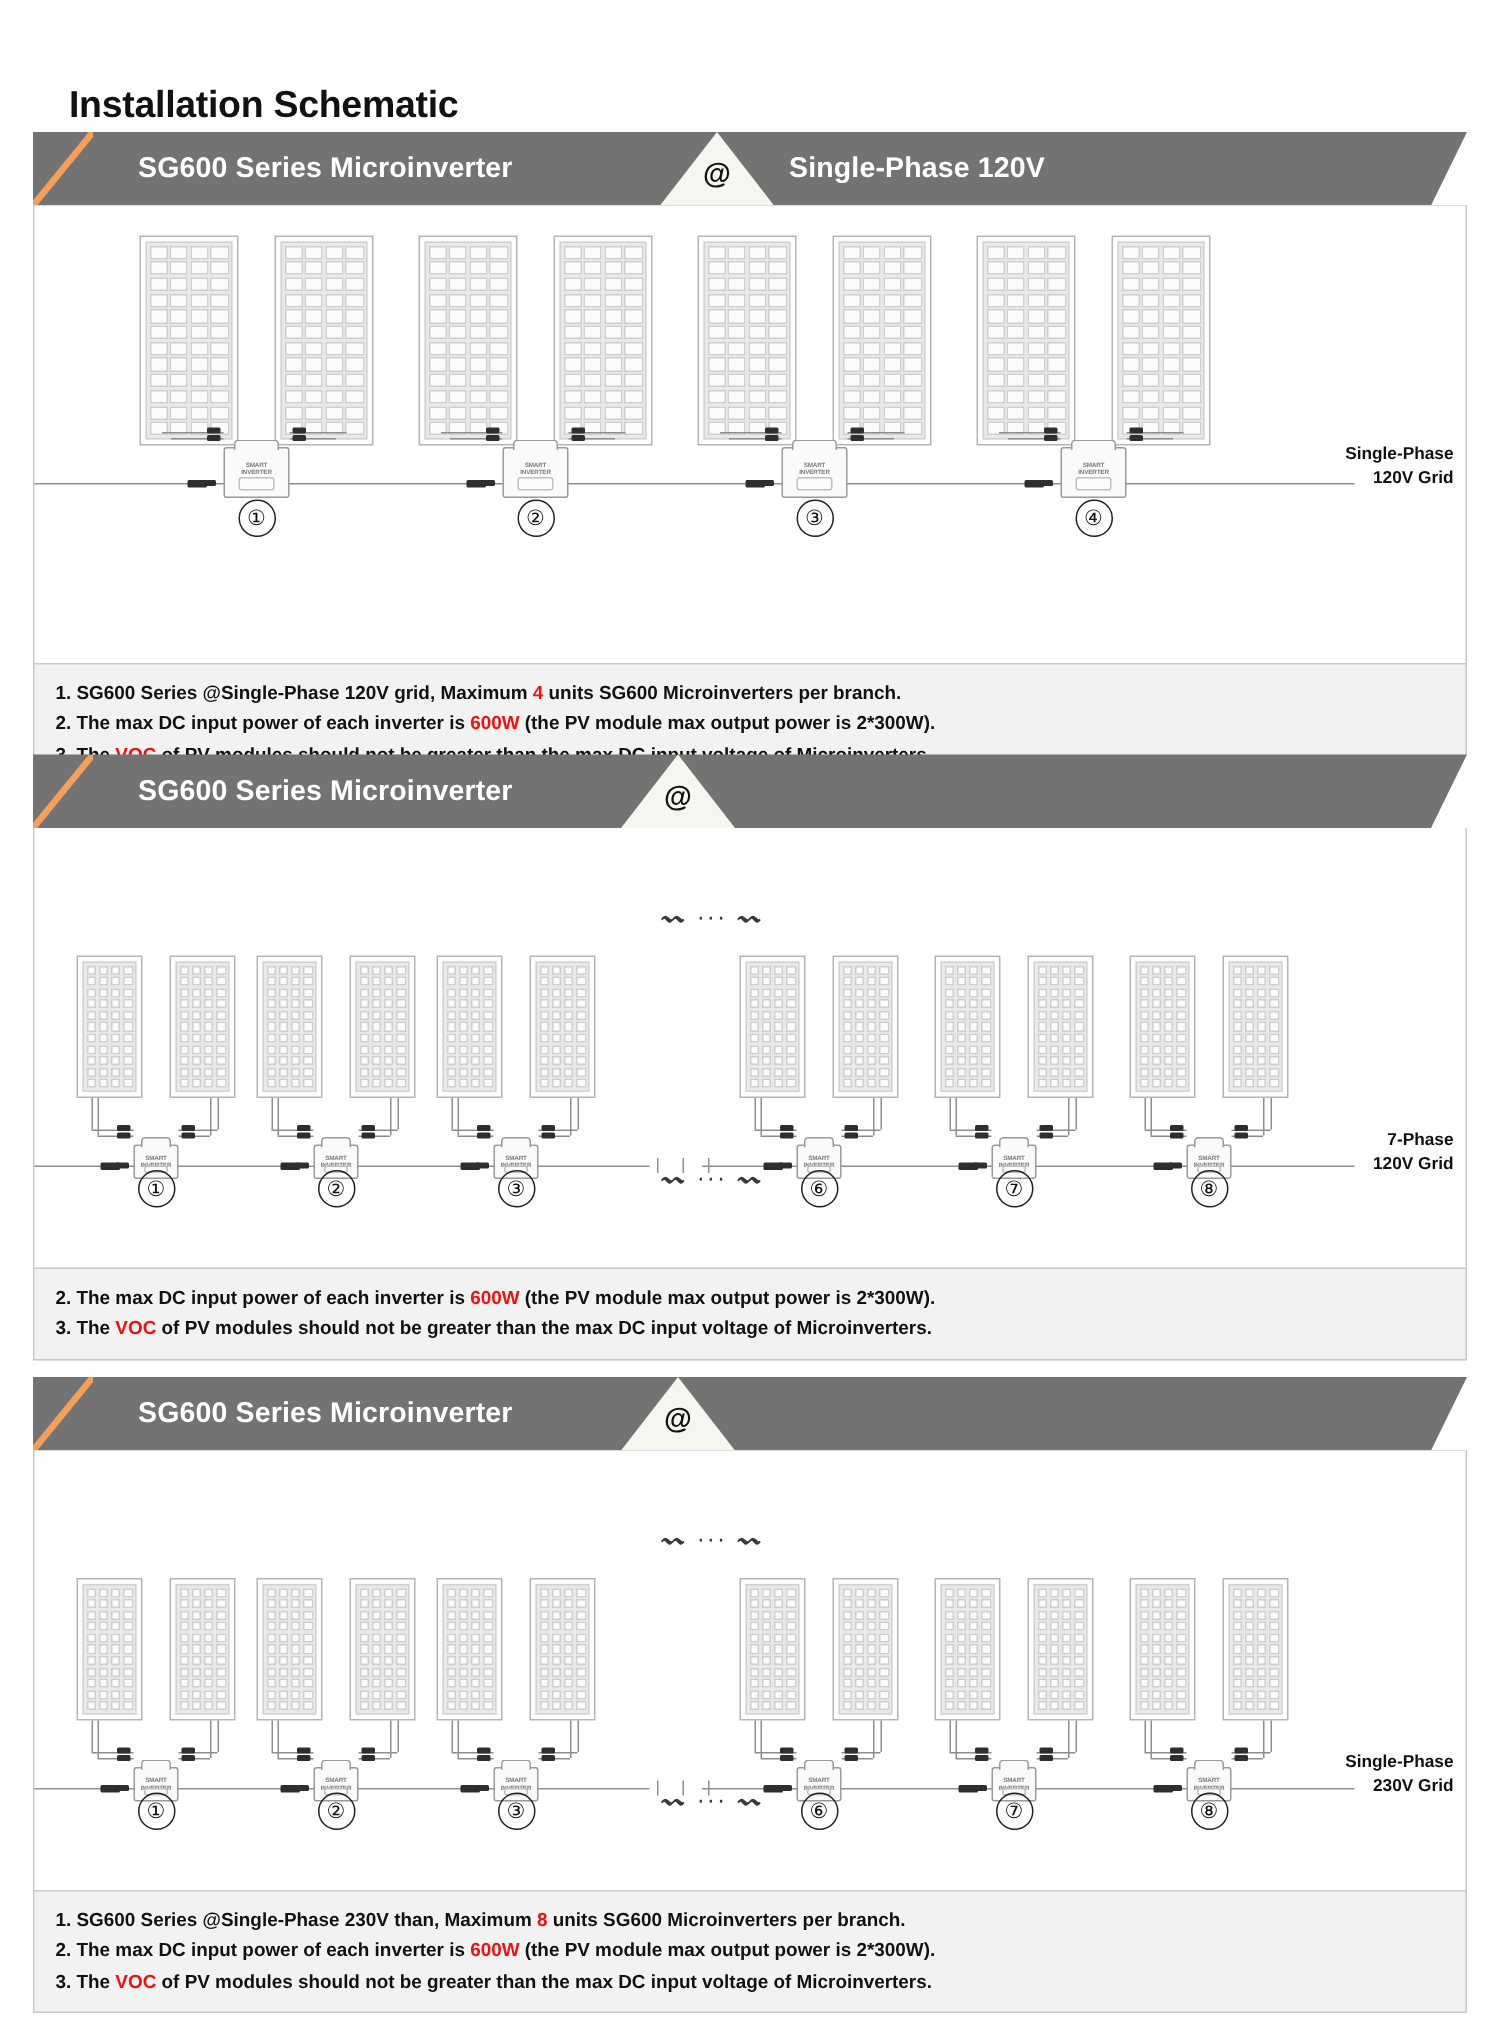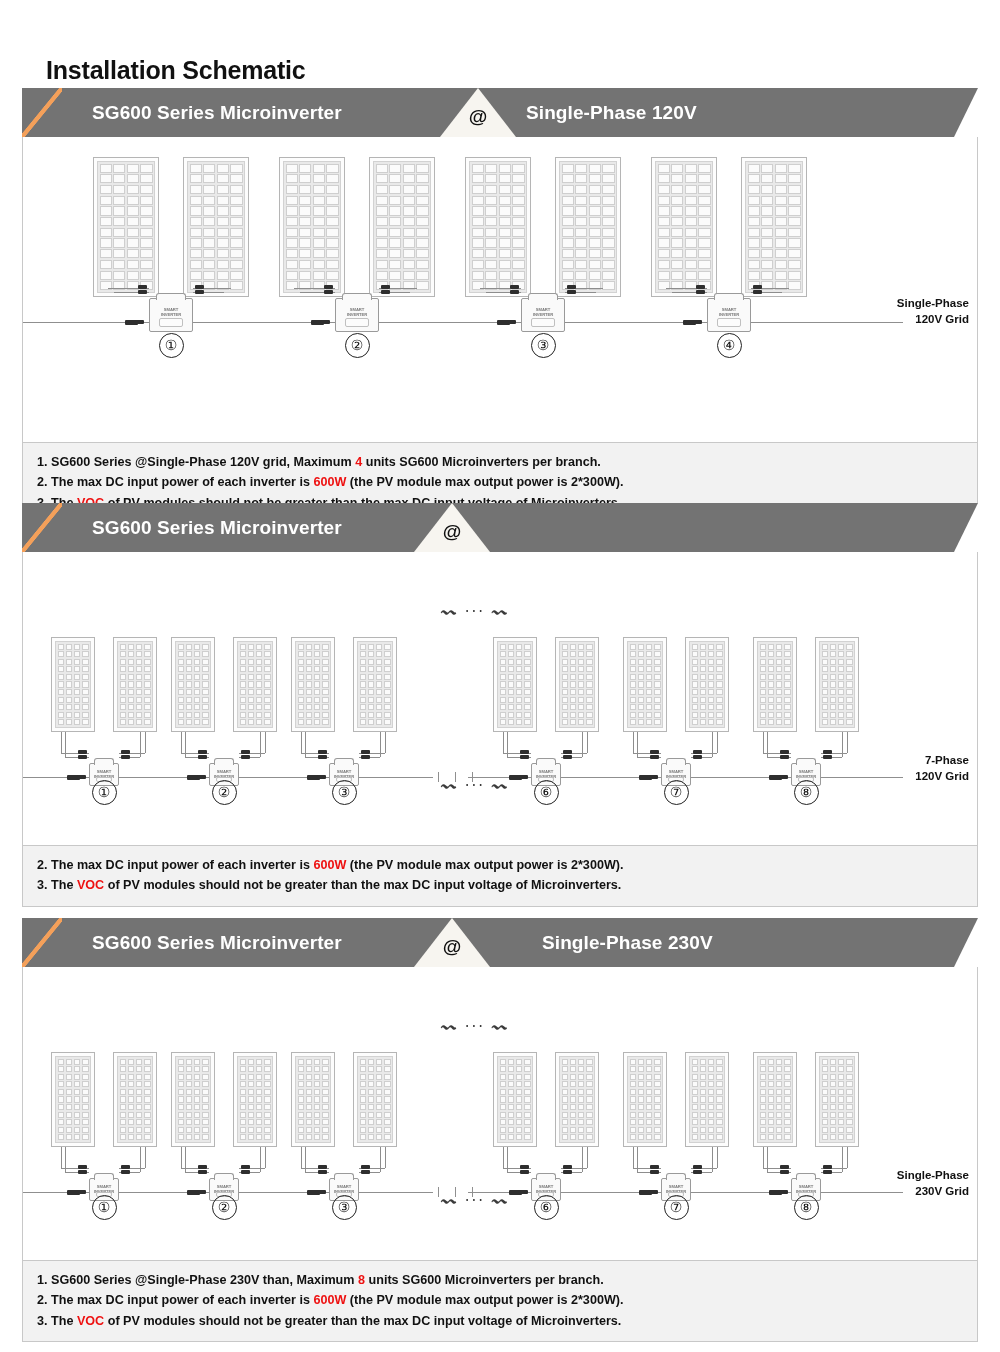--- a/index.html
+++ b/index.html
@@ -1426,21 +1426,20 @@
       <div class="line"><span>2. </span><span>The max DC input power of each inverter is </span><span class="hl">600W</span><span> (the PV module max output power is 2*300W).</span></div>
       <div class="line"><span>3. </span><span>The </span><span class="hl">VOC</span><span> of PV modules should not be greater than the max DC input voltage of Microinverters.</span></div>
     </div>
   </div>
 <div class="section" id="sec3">
     <div class="banner">
       <div class="slash"></div>
       <div class="ban-left">SG600 Series Microinverter</div>
       <div class="notch" style="left: 392px;"></div>
       <div class="at-sym" style="left: 392px;">@</div>
-      <div class="ban-right" style="left: 520px;">Single-Phase 230V</div>
       <div class="right-cut"></div>
     </div>
     <div class="diagram" id="dg3">
       <div class="trunk" style="left: 0px; top: 225px; width: 410px; background: rgb(143, 143, 143);"></div>
       <div class="trunk" style="left: 445px; top: 225px; width: 435px; background: rgb(143, 143, 143);"></div>
       <div class="panel" style="left: 28px; top: 85px; width: 44px; height: 95px;">
         <div class="inner" style="grid-template-rows: repeat(11, 1fr);">
           <div class="cell"></div>
           <div class="cell"></div>
           <div class="cell"></div>

